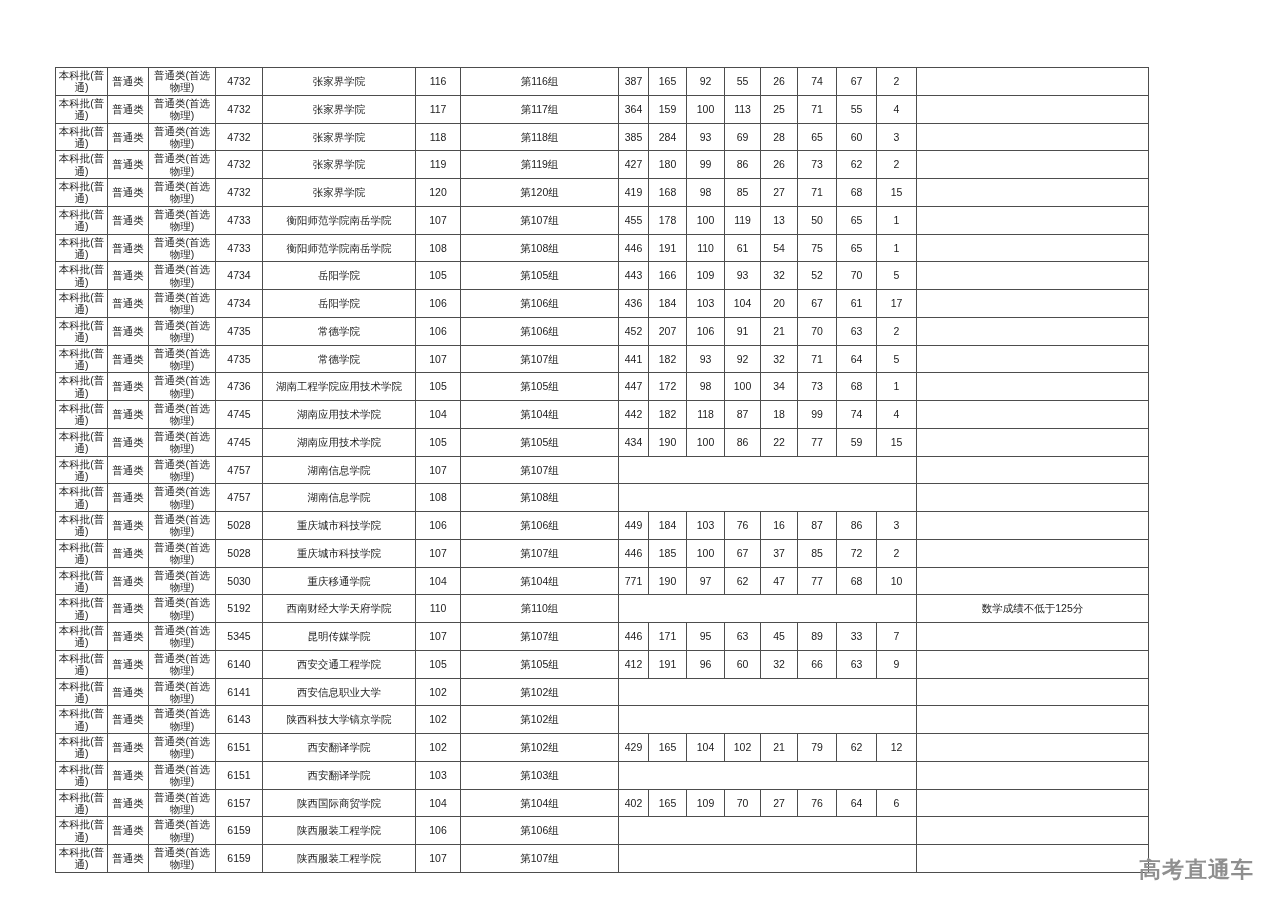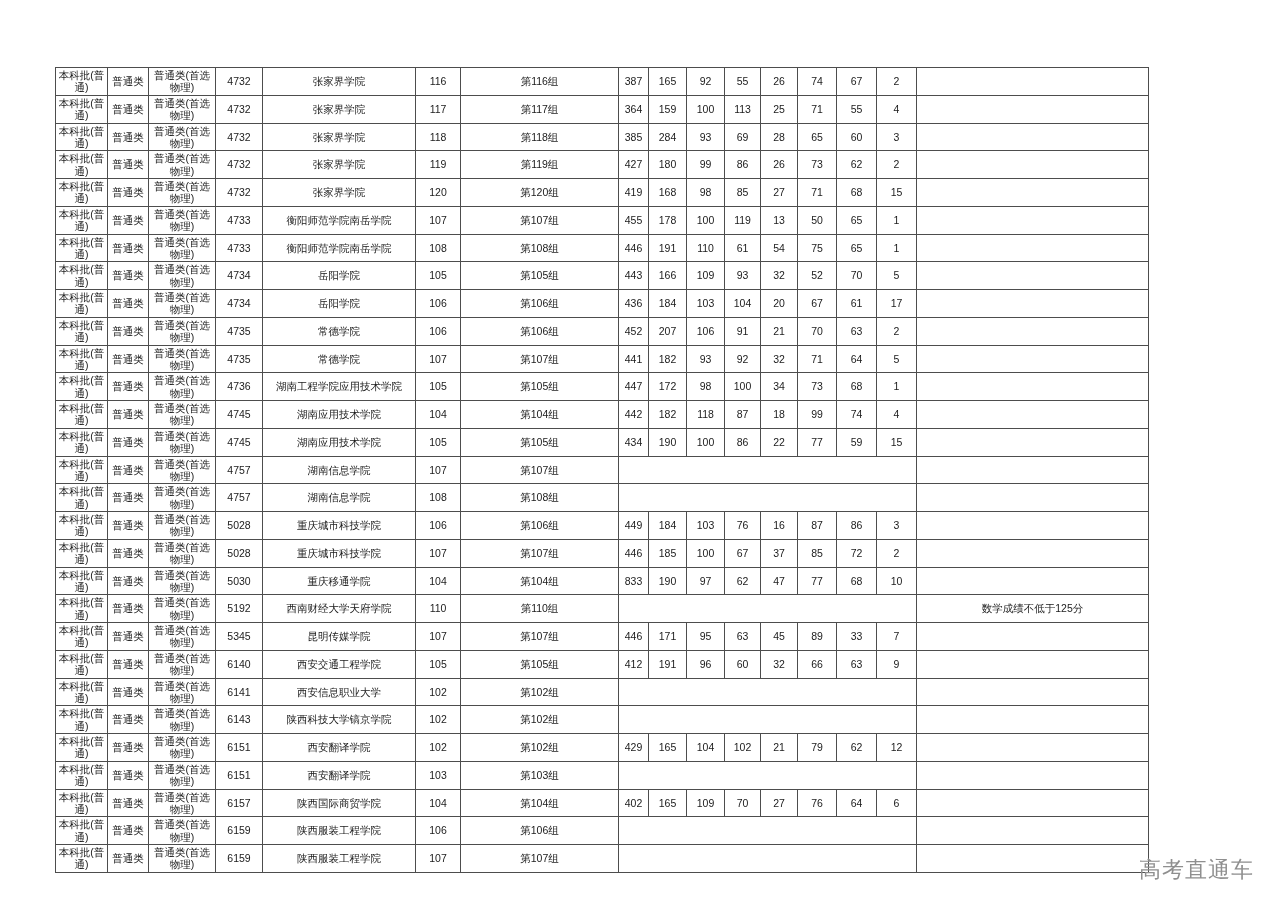--- a/index.html
+++ b/index.html
@@ -34,21 +34,21 @@
     height: 27px;
     overflow: hidden;
     word-break: break-all;
   }
 
   .watermark {
     position: absolute;
     right: 26px;
     bottom: 20px;
     font-size: 22px;
-    font-weight: normal;
+    font-weight: bold;
     color: #8f8f8f;
     letter-spacing: 1px;
   }
 </style>
 </head>
 <body>
 
 <div class="page">
 
   <table class="score-table">
@@ -382,21 +382,21 @@
           <td></td>
         </tr>
         <tr>
           <td>本科批(普通)</td>
           <td>普通类</td>
           <td>普通类(首选物理)</td>
           <td>5030</td>
           <td>重庆移通学院</td>
           <td>104</td>
           <td>第104组</td>
-          <td>833</td>
+          <td>771</td>
           <td>190</td>
           <td>97</td>
           <td>62</td>
           <td>47</td>
           <td>77</td>
           <td>68</td>
           <td>10</td>
           <td></td>
         </tr>
         <tr>

